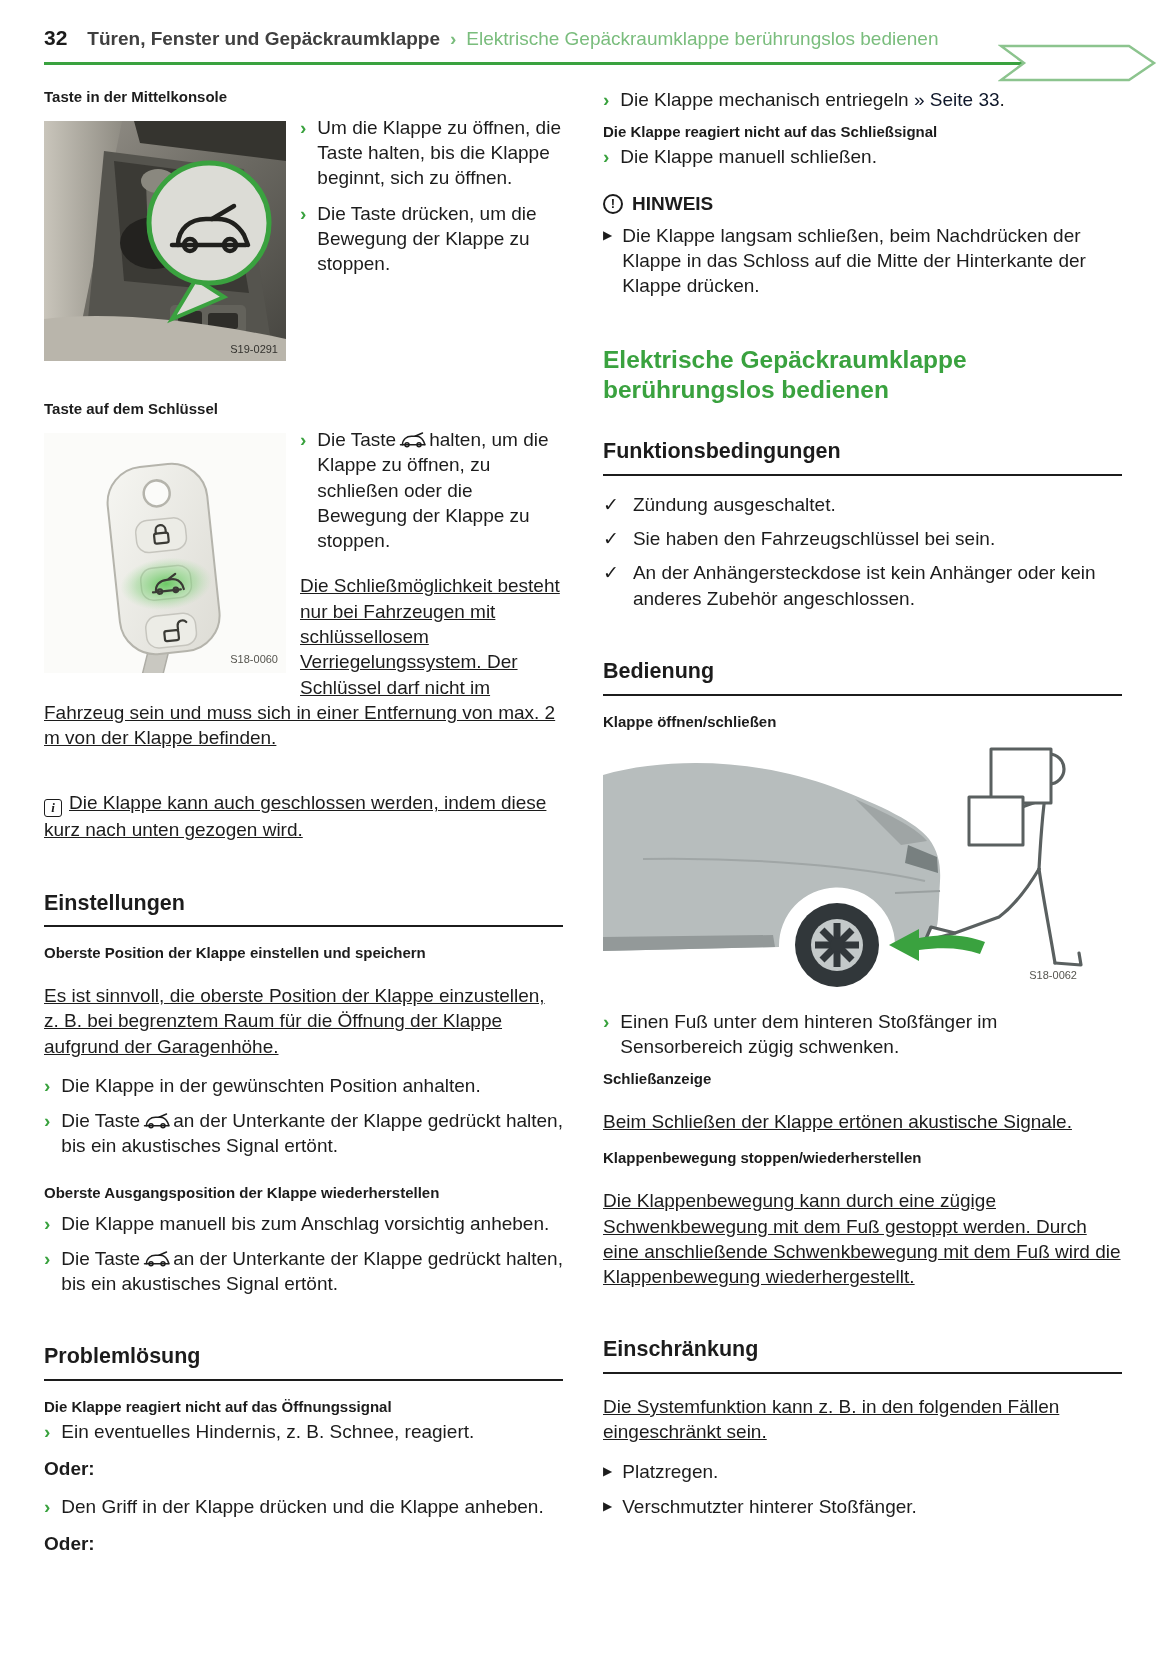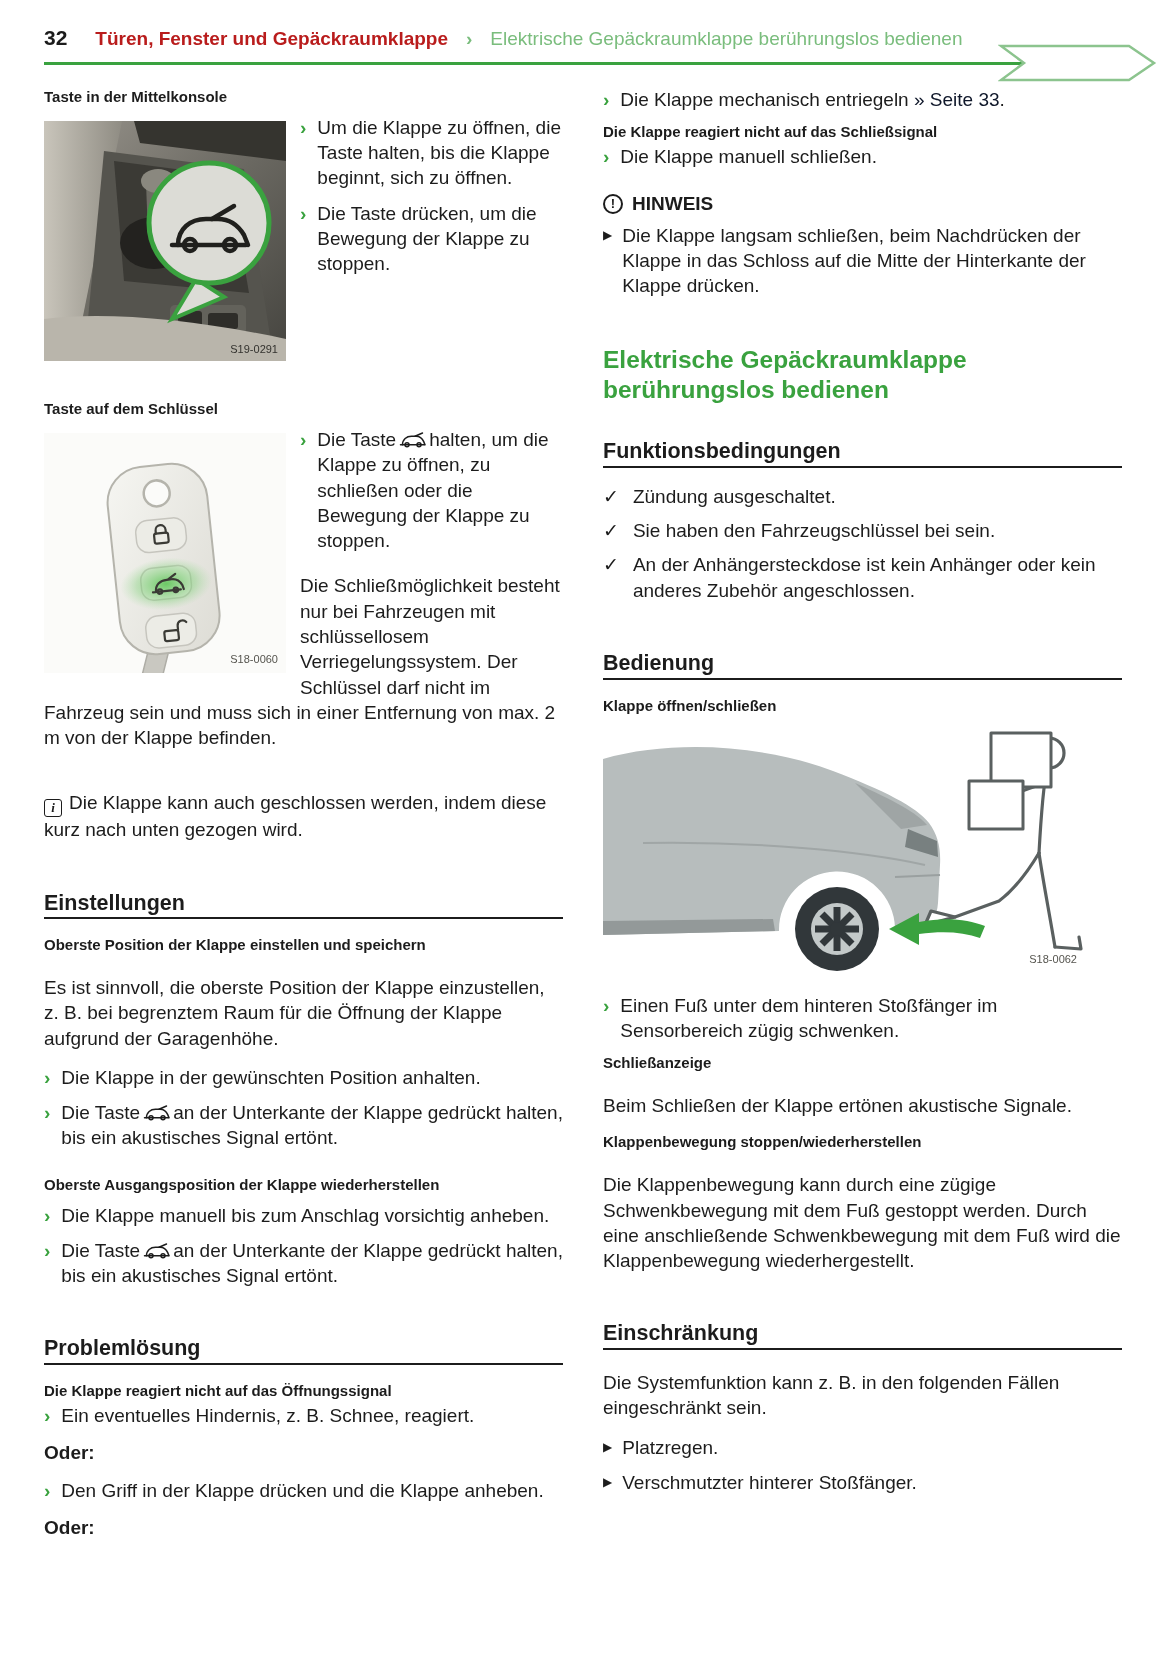--- a/index.html
+++ b/index.html
@@ -4,44 +4,44 @@
 <style>
   * { box-sizing: border-box; }
   html,body { margin:0; padding:0; background:#ffffff; }
   .page {
     width:1166px; height:1654px; background:#ffffff; color:#1c1c1c;
     font-family:"Liberation Sans", sans-serif; overflow:hidden; position:relative;
   }
   
   .header {
     margin:0 44px; padding:26px 0 12px; border-bottom:3px solid #3aa23f;
-    position:relative; display:flex; align-items:baseline; gap:18px; font-size:19px;
+    position:relative; display:flex; align-items:baseline; gap:10px; font-size:19px;
   }
   .pagenum { font-weight:bold; font-size:21px; margin-right:10px; }
-  .chapter { color:#b91c1c; font-weight:bold; }
+  .chapter { color:#404040; font-weight:bold; }
   .hsep { color:#7abd7d; font-weight:bold; }
   .hsection { color:#7abd7d; }
   .header-arrow { position:absolute; right:-36px; bottom:-22px; }
   
   .columns { display:flex; gap:40px; padding:20px 44px 0; }
   .col { width:519px; font-size:19px; line-height:1.33; }
   
   .subhead { font-size:15px; font-weight:bold; margin:24px 0 8px; }
   .subhead.first { margin-top:2px; }
   .subhead.tight { margin:0 0 2px; }
   .rule {
     font-size:21.5px; font-weight:bold; margin:46px 0 16px;
-    border-bottom:2px solid #1c1c1c;
+    padding-bottom:8px; border-bottom:2px solid #1c1c1c;
   }
   .rule.mt-sm { margin-top:32px; }
   .green-head {
     font-size:24.5px; line-height:1.24; color:#3aa23f; font-weight:bold;
     margin:46px 0 2px;
   }
-  .para { margin:20px 0 14px; }
+  .para { margin:20px 0 14px;text-decoration:underline; }
   .oder { margin:12px 0;font-weight:bold; }
   .bullet { display:flex; gap:11px; margin:2px 0 10px; }
   .bm { color:#3aa23f; font-weight:bold; flex:0 0 auto; }
   .bt { flex:1 1 auto; }
   .tri-item { display:flex; gap:10px; margin:4px 0 10px; }
   .tm { flex:0 0 auto; font-size:12px; padding-top:5px; }
   .check-item { display:flex; gap:14px; margin:7px 0 9px; }
   .cm { flex:0 0 auto; }
   .xref { color:#0f172a; text-decoration:none; cursor:pointer; }
   .info-icon {

